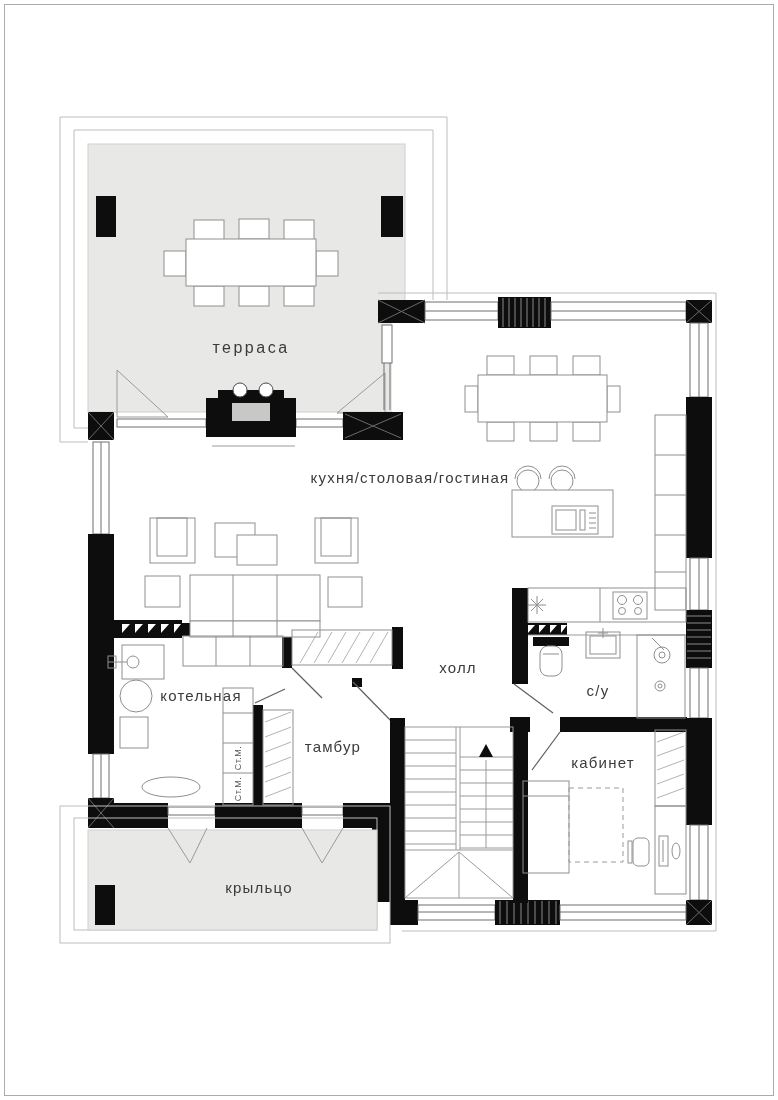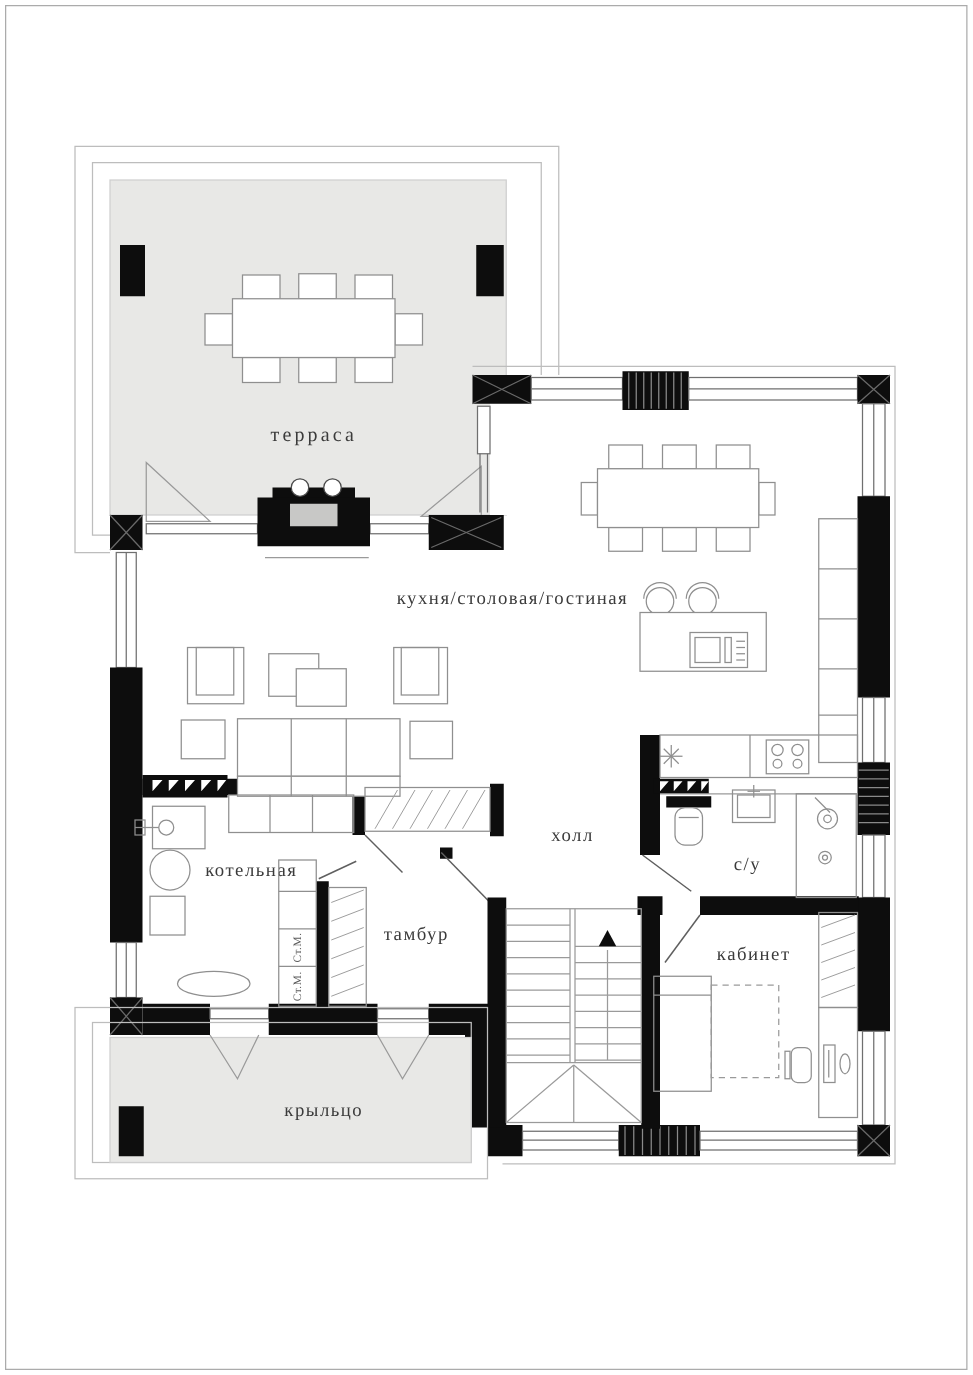--- a/index.html
+++ b/index.html
@@ -1,17 +1,17 @@
 <!DOCTYPE html>
 <html><head>
 <meta charset="utf-8">
 <style>
   html,body{margin:0;padding:0;background:#ffffff;}
   .stage{position:relative;width:778px;height:1100px;background:#ffffff;overflow:hidden;
-         font-family:Liberation Serif, serif;}
+         font-family:Liberation Sans, sans-serif;}
   svg{display:block;}
   .wall{fill:#0d0d0d;stroke:none;}
   .thin{fill:none;stroke:#9a9a9a;stroke-width:1;}
   .thinl{fill:none;stroke:#bdbdbd;stroke-width:1;}
   .furn{fill:#ffffff;stroke:#8f8f8f;stroke-width:1;}
   .furno{fill:none;stroke:#8f8f8f;stroke-width:1;}
   .win{fill:#ffffff;stroke:#6f6f6f;stroke-width:1;}
   .winl{fill:none;stroke:#6f6f6f;stroke-width:1;}
   .xline{stroke:#6a6a6a;stroke-width:1;}
   .hatchw{stroke:#9e9e9e;stroke-width:0.8;}

